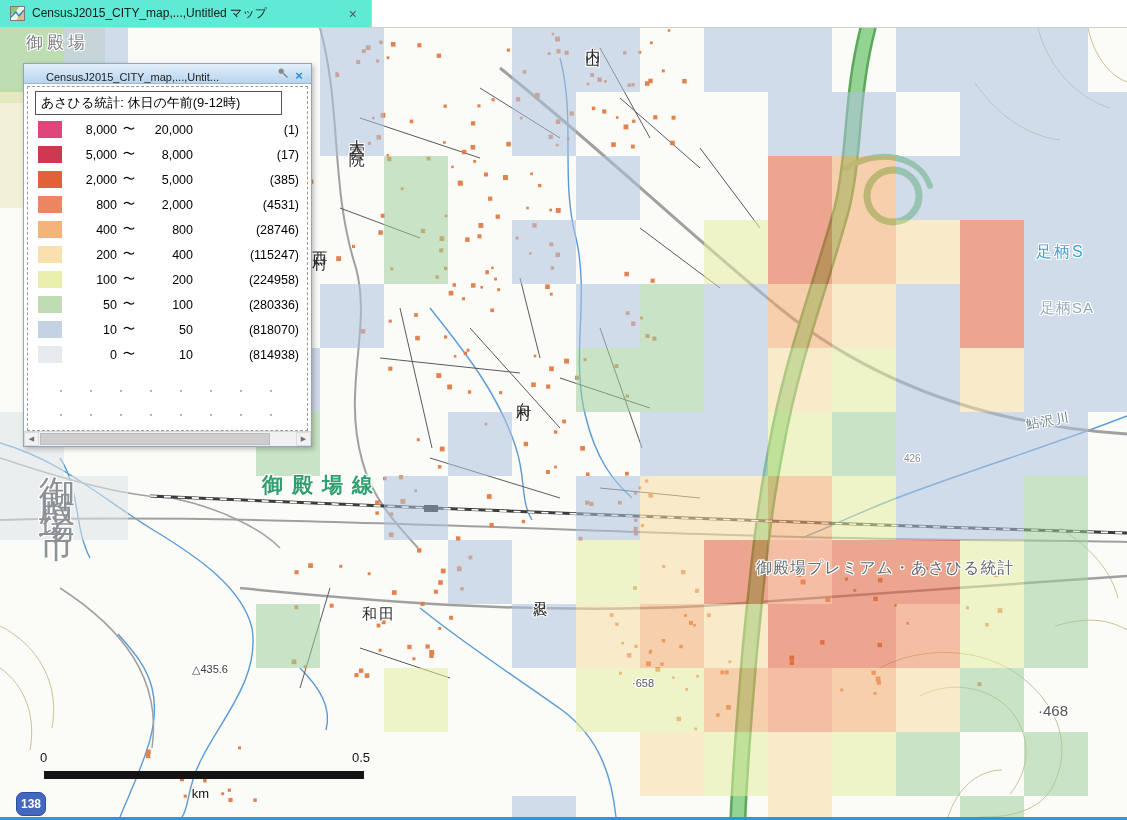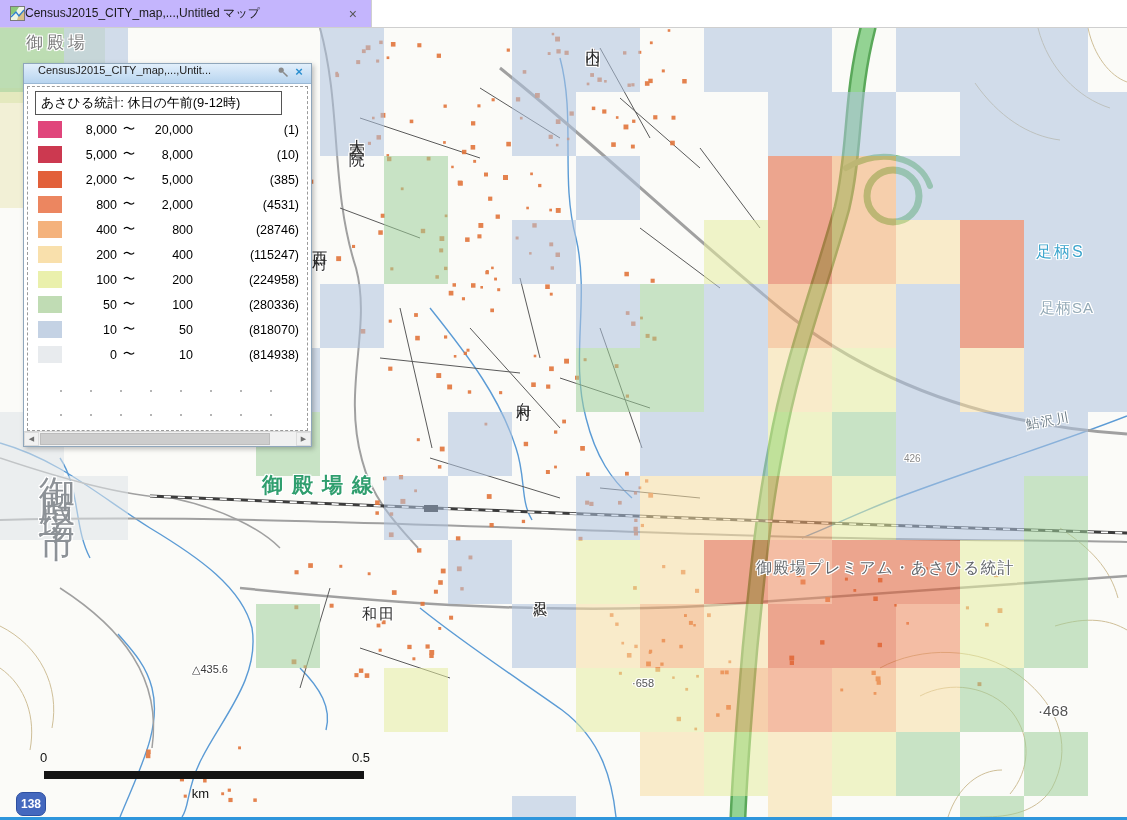--- a/index.html
+++ b/index.html
@@ -3,22 +3,22 @@
 <meta charset="utf-8">
 <style>
   * { margin:0; padding:0; box-sizing:border-box; }
   html,body { width:1127px; height:820px; overflow:hidden;
     font-family:"Liberation Sans","DejaVu Sans",sans-serif; background:#fff; }
   body { position:relative; }
 
   
   .tabbar { position:absolute; left:0; top:0; width:1127px; height:28px;
     background:#ffffff; border-bottom:1px solid #cfcfcf; display:flex; }
-  .tab { display:flex; align-items:center; padding:0 10px; width:372px;
-    background:#c4b5fd; border-right:1px solid #cfcfcf; }
+  .tab { display:flex; align-items:center; gap:7px; padding:0 10px; width:372px;
+    background:#5eead4; border-right:1px solid #cfcfcf; }
   .tab-title { flex:1; font-size:12px; color:#1a1a1a; white-space:nowrap; overflow:hidden; }
   .tab-close { font-size:14px; color:#555; padding:0 4px; cursor:pointer; }
   .tab-icon svg { display:block; }
 
   
   .map { position:absolute; left:0; top:28px; width:1127px; height:789px;
     background:#fbfbf8; overflow:hidden; }
   .basemap { position:absolute; left:0; top:0; }
   #grid-layer { position:absolute; left:0; top:0; width:1127px; height:789px; }
   .cell { position:absolute; width:64px; height:64px; }
@@ -38,22 +38,22 @@
 
   .route-badge { position:absolute; left:16px; top:764px; width:30px; height:24px;
     background:#4468be; color:#fff; border:1px solid #2d4fa0; border-radius:7px;
     display:flex; align-items:center; justify-content:center;
     font-size:12px; font-weight:bold; }
 
   
   .panel { position:absolute; left:23px; top:35px; width:289px; height:384px;
     background:#fff; border:1px solid #8fa6bb; box-shadow:2px 2px 5px rgba(0,0,0,.25);
     display:flex; flex-direction:column; }
-  .panel-titlebar { height:20px; flex:0 0 20px; display:flex; align-items:flex-start;
-    padding:0 4px 0 14px; background:linear-gradient(#e2effb,#b7d4ef);
+  .panel-titlebar { height:20px; flex:0 0 20px; display:flex; align-items:flex-end;
+    padding:0 4px 0 22px; background:linear-gradient(#e2effb,#b7d4ef);
     border-bottom:1px solid #9ab8d4; }
   .panel-title { flex:1; font-size:11px; color:#222; white-space:nowrap; overflow:hidden; }
   .panel-pin { width:16px; text-align:center; cursor:pointer; }
   .panel-close { width:16px; text-align:center; font-size:13px; font-weight:bold;
     color:#2a8fd0; cursor:pointer; }
   .panel-body { flex:1; margin:2px 3px 0 3px; border:1px dashed #9a9a9a;
     display:flex; flex-direction:column; overflow:hidden; background:#fff; }
   .stat-title { margin:4px 25px 2px 7px; padding:2px 5px; border:1px solid #555;
     font-size:13px; color:#000; white-space:nowrap; overflow:hidden; }
   .legend-row { display:flex; align-items:center; height:25px; padding:0 8px 0 10px;
@@ -627,21 +627,21 @@
             <span class="from">8,000</span>
             <span class="tilde">〜</span>
             <span class="to">20,000</span>
             <span class="cnt">(1)</span>
           </div>
           <div class="legend-row">
             <span class="sw" style="background:#cc3950"></span>
             <span class="from">5,000</span>
             <span class="tilde">〜</span>
             <span class="to">8,000</span>
-            <span class="cnt">(10)</span>
+            <span class="cnt">(17)</span>
           </div>
           <div class="legend-row">
             <span class="sw" style="background:#e2603a"></span>
             <span class="from">2,000</span>
             <span class="tilde">〜</span>
             <span class="to">5,000</span>
             <span class="cnt">(385)</span>
           </div>
           <div class="legend-row">
             <span class="sw" style="background:#ec8660"></span>

